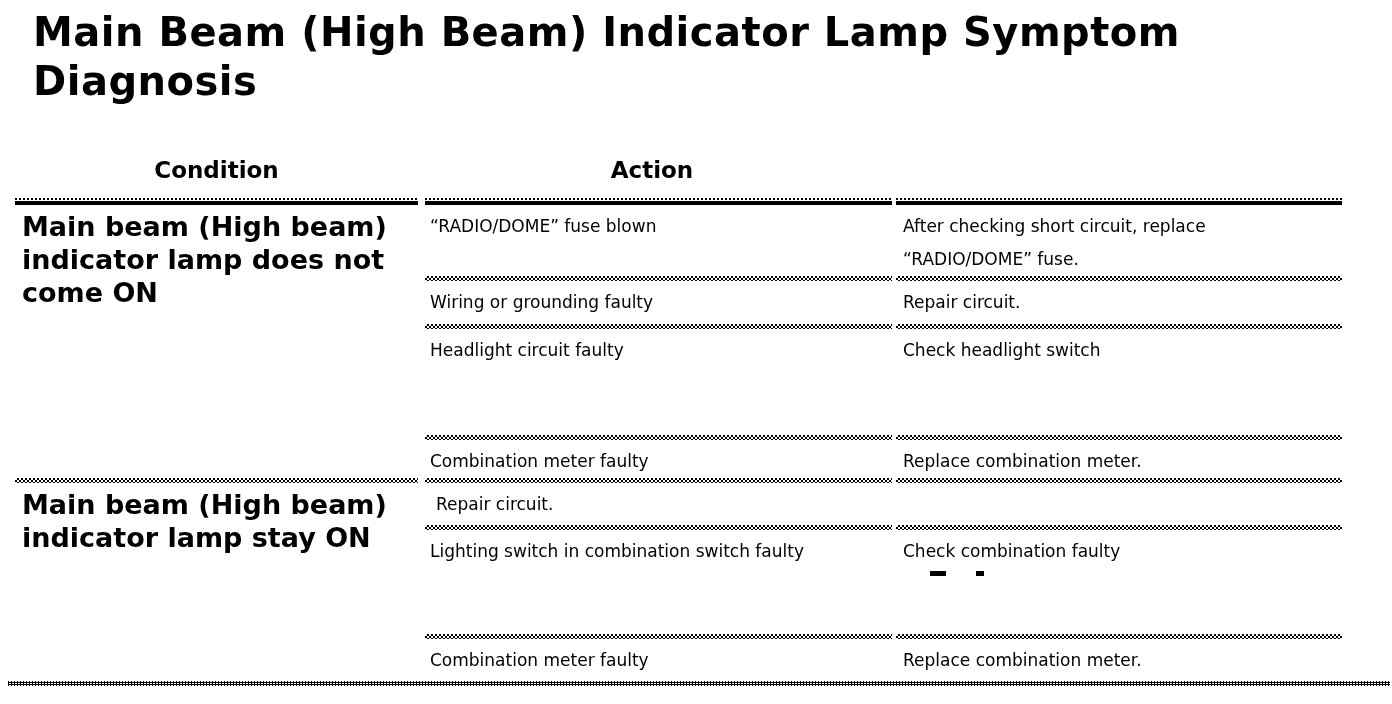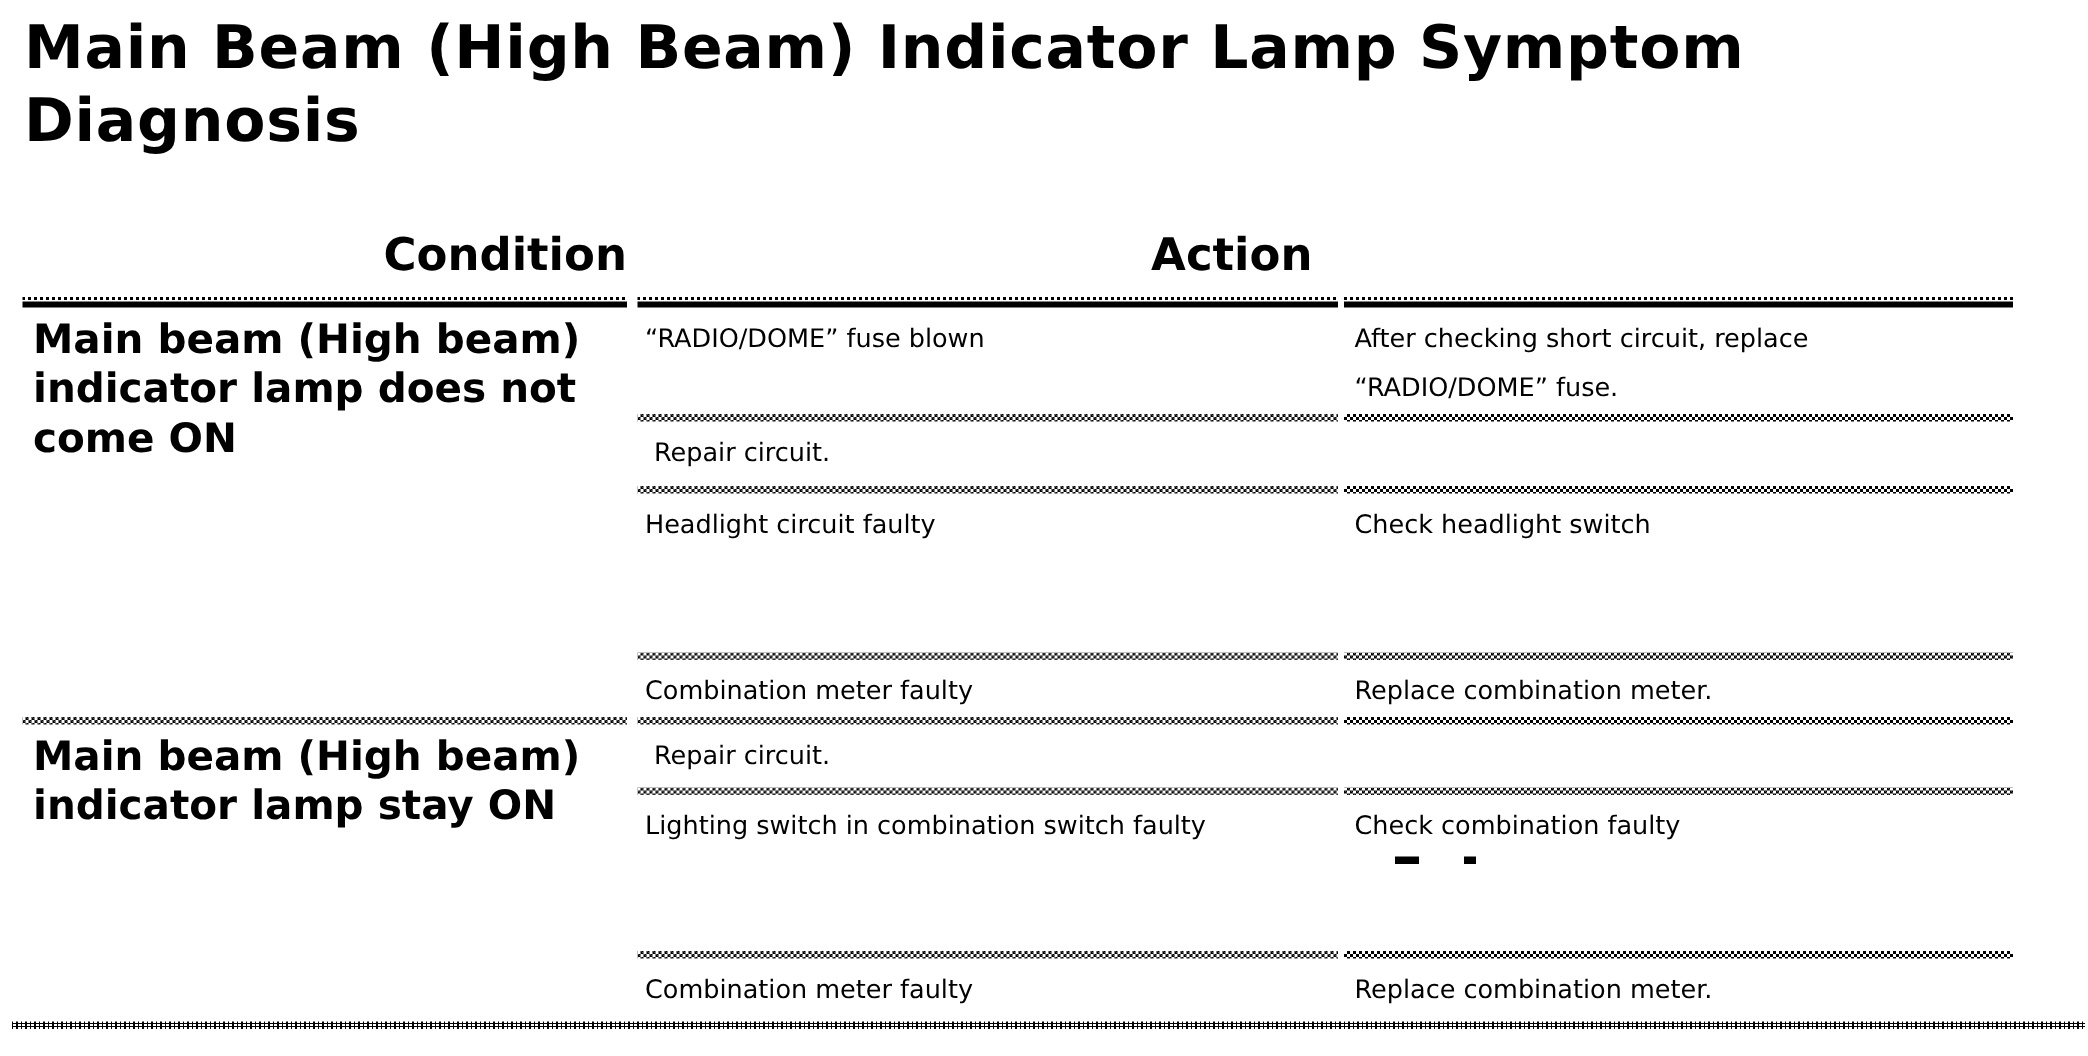--- a/index.html
+++ b/index.html
@@ -13,39 +13,39 @@
     color: #000;
   }
   * { box-sizing: border-box; }
 
   .page { width: 1392px; height: 704px; position: relative; }
 
   .title {
     font-size: 40px;
     font-weight: bold;
     line-height: 49px;
-    margin: 8px 0 0 16px;
+    margin: 8px 0 0 33px;
     max-width: 1270px;
     letter-spacing: 0.5px;
   }
 
   .tbl { margin: 36px 0 0 15px; width: 1327px; }
 
   
   .c1 { width: 403px; }
   .gA { width: 7px; flex: none; }
   .c2 { width: 467px; }
   .gB { width: 4px; flex: none; }
   .c3 { width: 446px; }
 
   .hdr-row { display: flex; height: 56px; align-items: center; }
   .hcell {
-    font-size: 30px;
+    font-size: 23px;
     font-weight: bold;
-    text-align: right;
+    text-align: center;
   }
 
   
   .hdr-sep { display: flex; }
   .hseg .dotrow {
     height: 2px;
     background: repeating-linear-gradient(90deg, #000 0 2px, #fff 2px 4px);
     margin-bottom: 1px;
   }
   .hseg .solidrow { height: 4px; background: #000; }
@@ -142,20 +142,21 @@
           <div class="cell c2">“RADIO/DOME” fuse blown</div>
           <div class="gB"></div>
           <div class="cell c3">After checking short circuit, replace “RADIO/DOME” fuse.</div>
         </div>
         <div class="sep-row">
           <div class="chk c2"></div>
             <div class="gB"></div>
             <div class="chk c3"></div>
         </div>
         <div class="row" style="min-height:43px">
+          <div class="cell c2">Wiring or grounding faulty</div>
           <div class="gB"></div>
           <div class="cell c3">Repair circuit.</div>
         </div>
         <div class="sep-row">
           <div class="chk c2"></div>
             <div class="gB"></div>
             <div class="chk c3"></div>
         </div>
         <div class="row" style="min-height:106px">
           <div class="cell c2">Headlight circuit faulty</div>

